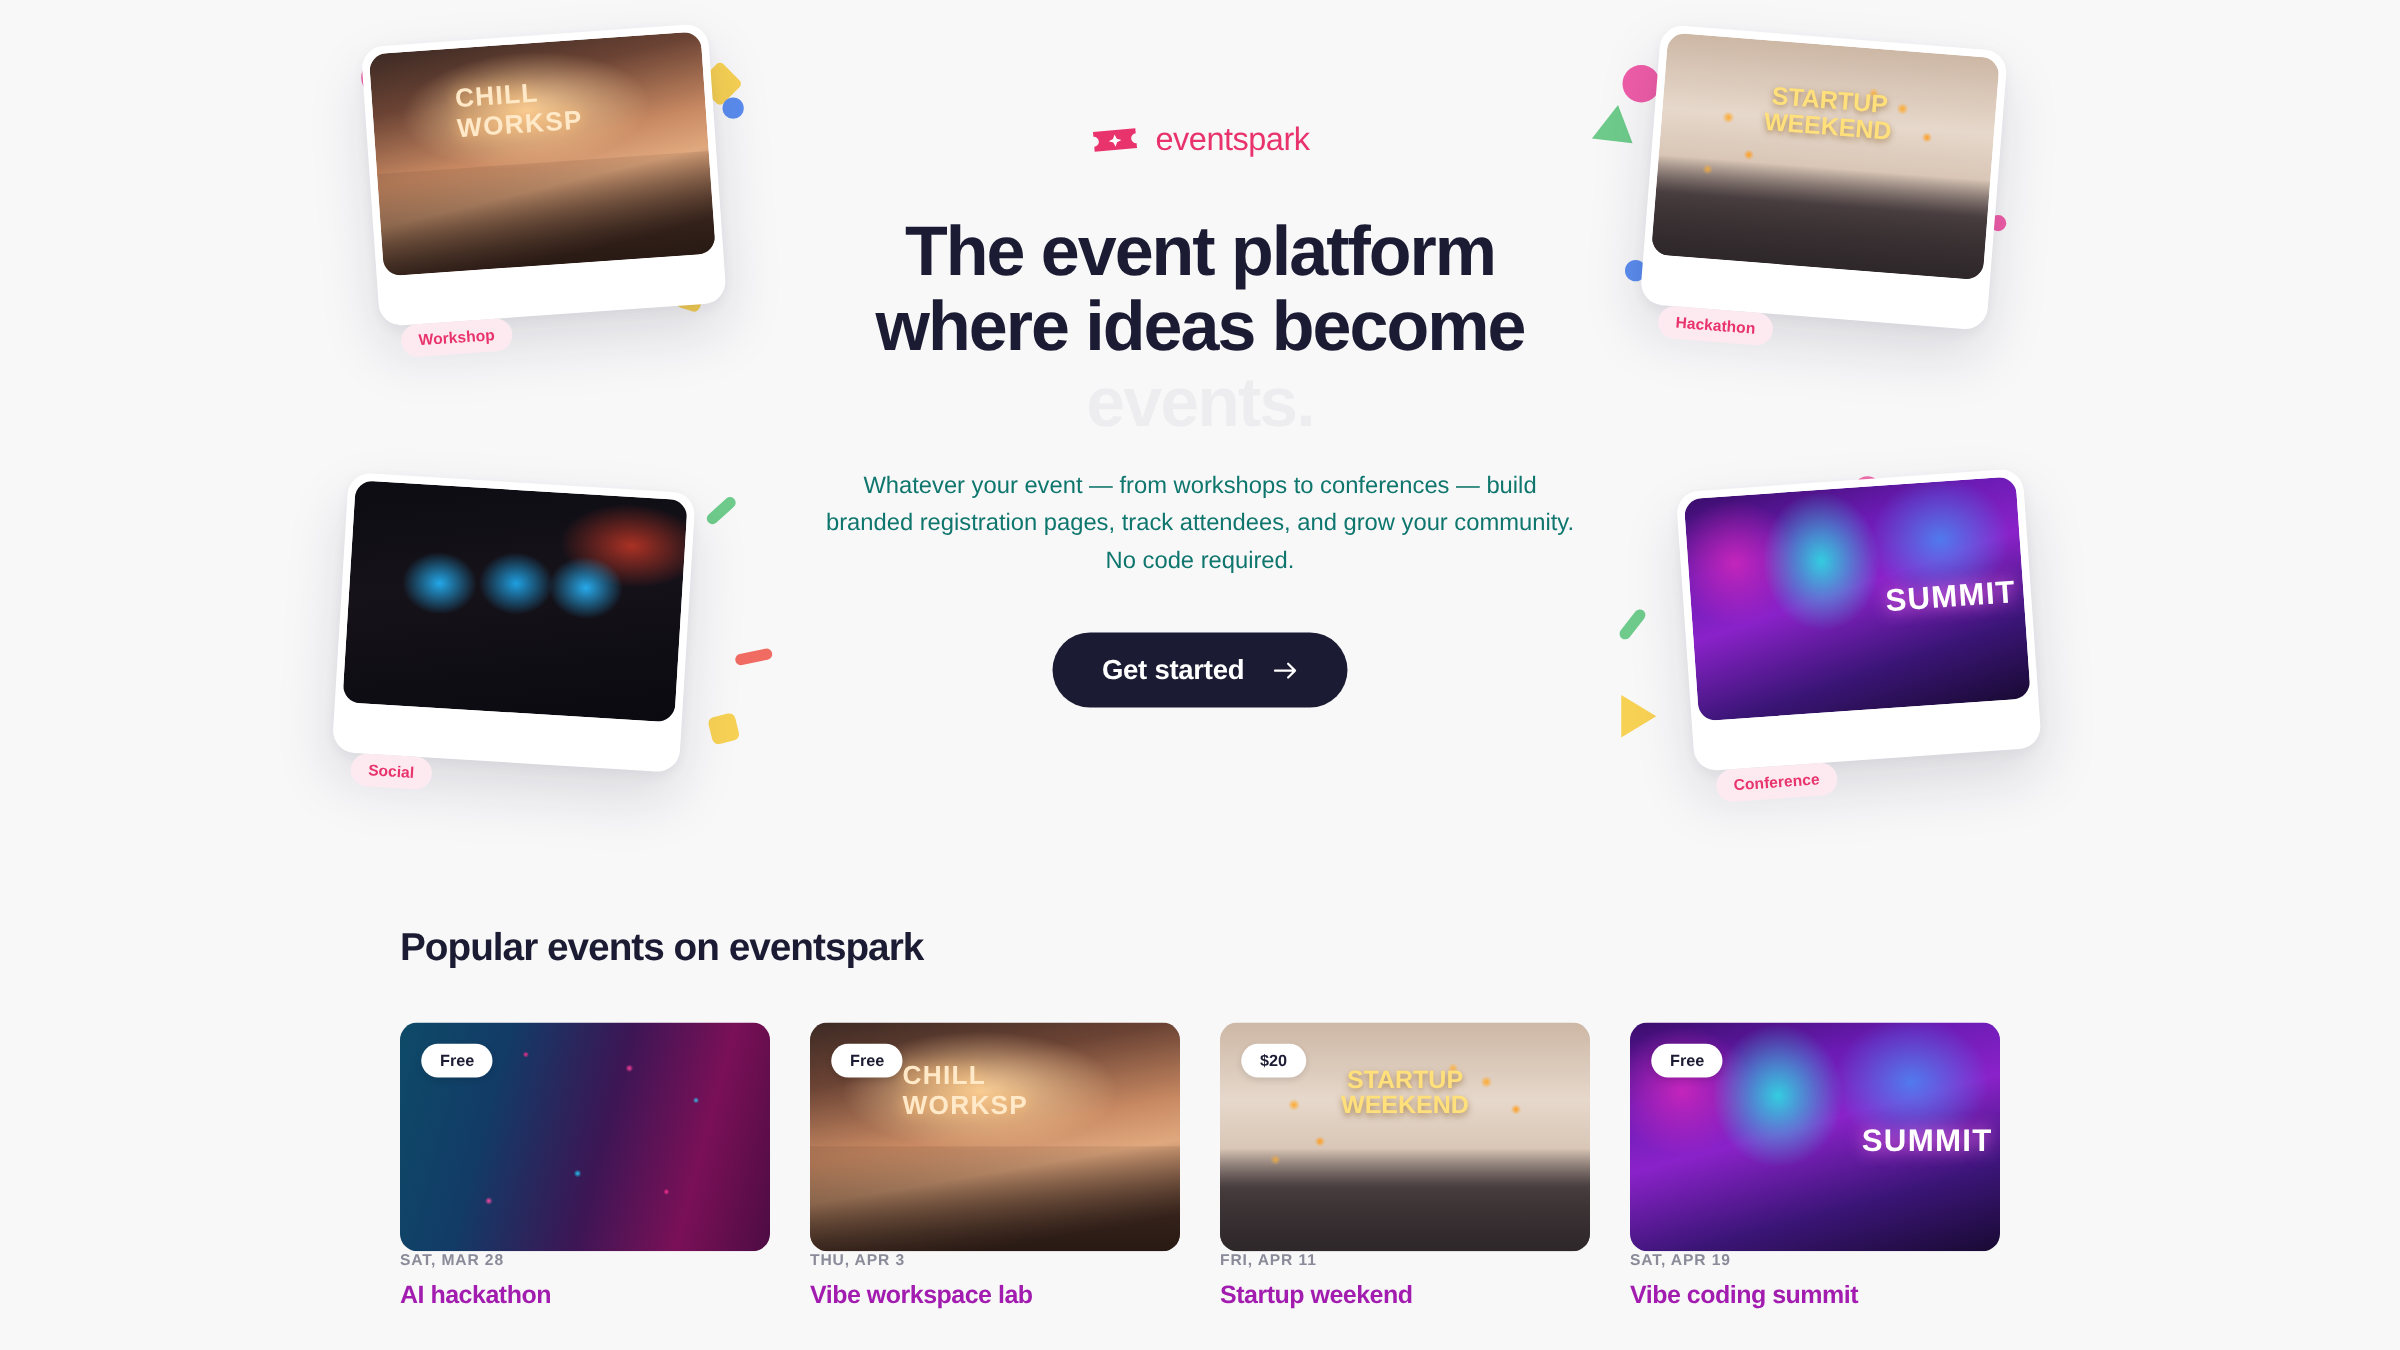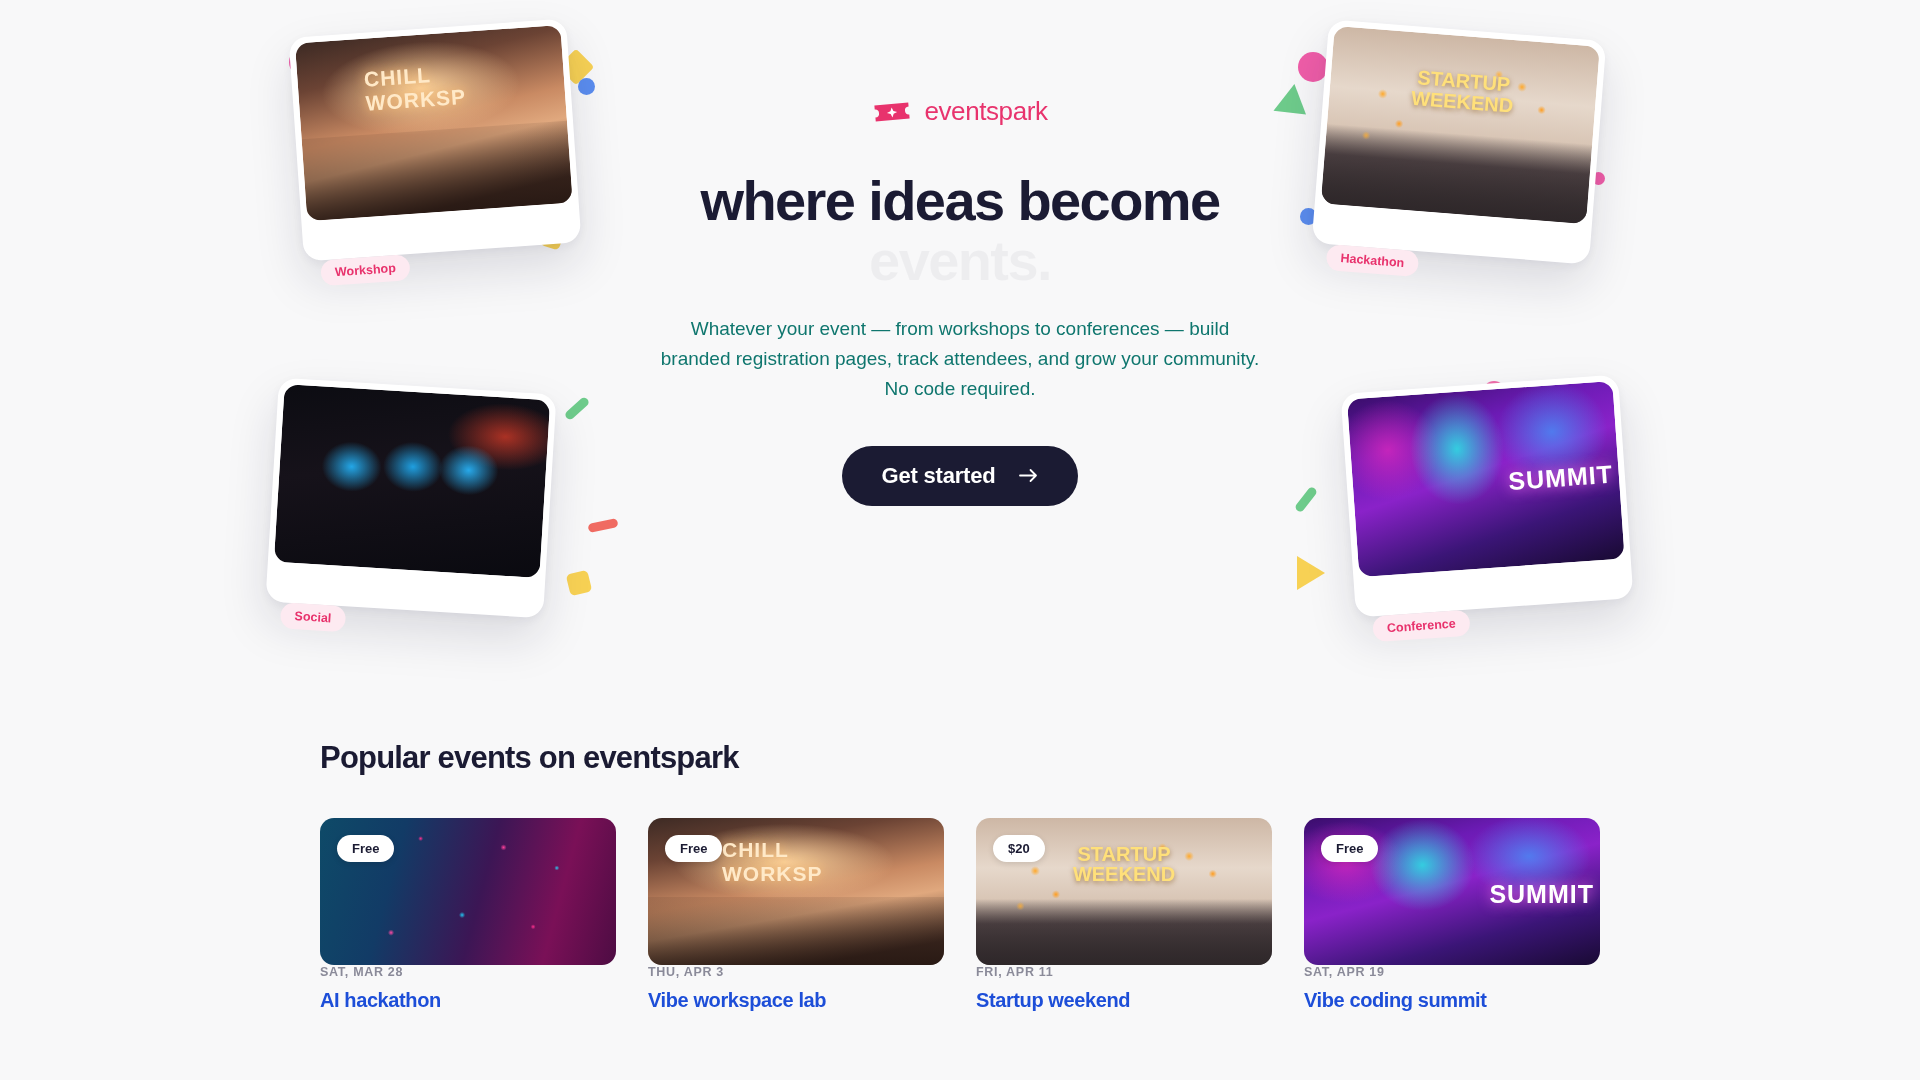--- a/index.html
+++ b/index.html
@@ -227,21 +227,21 @@
     margin-bottom: 42px;
   }
   .event-grid {
     display: grid;
     grid-template-columns: repeat(4, 1fr);
     gap: 32px;
   }
   .event-card { position: relative; }
   .event-thumb {
     width: 100%;
-    height: 147px;
+    height: 183px;
     border-radius: 14px;
     position: relative;
     overflow: hidden;
   }
   .event-price {
     position: absolute;
     left: 17px; top: 17px;
     background: #ffffff;
     color: #1b1b33;
     border-radius: 999px;
@@ -256,21 +256,21 @@
     font-weight: 700;
     letter-spacing: 0.7px;
     color: #8a8a99;
     text-transform: uppercase;
   }
   .event-title {
     margin-top: 9px;
     font-size: 20px;
     font-weight: 800;
     letter-spacing: -0.4px;
-    color: #1d4ed8;
+    color: #a21caf;
     line-height: 1.25;
   }
 
   .ph-ai {
     background:
       radial-gradient(circle 5px at 18% 22%, #24d4f5, transparent 62%),
       radial-gradient(circle 4px at 34% 14%, #ff2f8e, transparent 62%),
       radial-gradient(circle 5px at 62% 20%, #ff3f9a, transparent 62%),
       radial-gradient(circle 4px at 80% 34%, #2cc8f0, transparent 62%),
       radial-gradient(circle 5px at 48% 66%, #21c6f2, transparent 62%),
@@ -332,20 +332,21 @@
           <g transform="rotate(-5 20 13)">
             <path d="M3 5h34a0 0 0 010 0v4a4 4 0 000 8v4H3v-4a4 4 0 000-8z" fill="#e8336d"></path>
             <path d="M20 8.5l1.5 3.6 3.6 1.4-3.6 1.4L20 18.5l-1.5-3.6-3.6-1.4 3.6-1.4z" fill="#ffffff"></path>
           </g>
         </svg>
       </span>
       <span class="logo-text">eventspark</span>
     </div>
 
     <h1 class="headline">
+      <span class="line">The event platform</span>
       <span class="line">where ideas become</span>
       <span class="line line-ghost">events.</span>
     </h1>
 
     <p class="subhead">Whatever your event — from workshops to conferences — build branded registration pages, track attendees, and grow your community. No code required.</p>
 
     <div class="cta-wrap">
       <button class="cta-btn">
         <span>Get started</span>
         <span class="cta-arrow">

